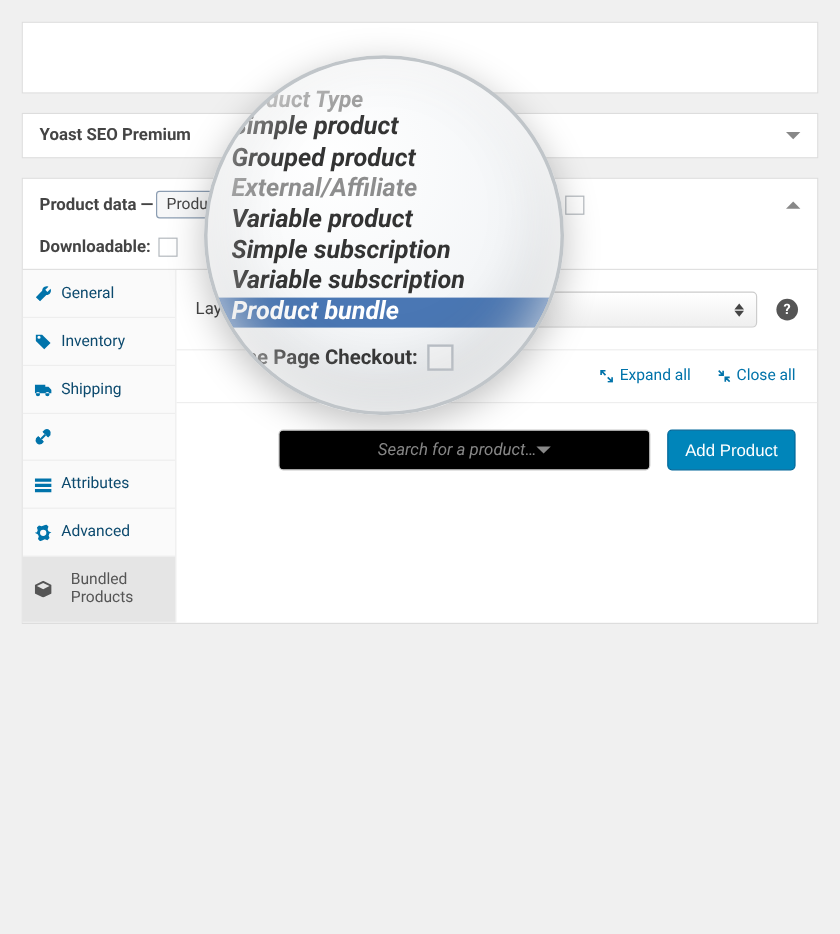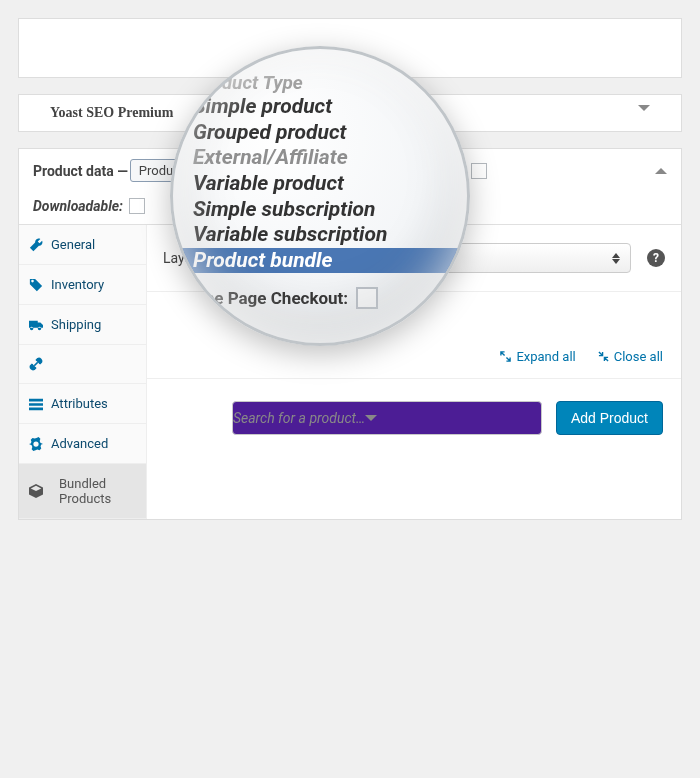--- a/index.html
+++ b/index.html
@@ -30,23 +30,23 @@
   background: #fafafa;
 }
 .panel {
   background: #fff;
   border: 1px solid #ddd;
   margin-top: 16px;
 }
 .panel-head {
   display: flex;
   justify-content: space-between;
-  padding: 10px 31px;
+  align-items: center;
+  padding: 10px 14px;
   font-weight: 700;
-  font-family: Liberation Serif, serif;
 }
 .caret {
   width: 0; height: 0;
   border-left: 6px solid transparent;
   border-right: 6px solid transparent;
   border-top: 6px solid #888;
 }
 .prod-head {
   display: flex;
   align-items: center;
@@ -58,21 +58,21 @@
 }
 .prod-head .title { font-weight: 700; }
 .select-fake {
   border: 1px solid #8b9db2;
   background: #f6f7f8;
   padding: 3px 24px 3px 8px;
   border-radius: 3px;
   position: relative;
   font-size: 13px;
 }
-.chk-label { display: inline-flex; gap: 6px; align-items: flex-start; font-weight: 700; font-style: italic; }
+.chk-label { display: inline-flex; gap: 6px; align-items: flex-start; font-weight: 700; }
 .chk {
   width: 16px; height: 16px;
   border: 1px solid #b4b9be;
   background: #fff;
 }
 .triangle-up {
   width: 0; height: 0;
   border-left: 6px solid transparent;
   border-right: 6px solid transparent;
   border-bottom: 6px solid #888;
@@ -128,30 +128,30 @@
   width:18px;height:18px;border-radius:50%;
   background:#555;color:#fff;display:flex;
   align-items:center;justify-content:center;
   font-size:12px;font-weight:700;
 }
 .exp-row {
   display:flex;justify-content:flex-end;gap:22px;
   padding:14px 18px;color:#0073aa;font-size:13px;
   border-bottom:1px solid #eee;
 }
-.exp-item { display:inline-flex; gap:5px; align-items:center; cursor:pointer;margin-top:43px; }
+.exp-item { display:inline-flex; gap:5px; align-items:center; cursor:pointer; }
 .search-row {
   display:flex; gap:14px; padding:22px 18px;
   justify-content:flex-end;
 }
 .search-combo {
   flex:1; max-width:310px;
-  display:flex;justify-content:flex-start;align-items:center;
+  display:flex;justify-content:center;align-items:center;
   border:1px solid #c8c8c8;border-radius:4px;
-  background:#4c1d95;padding:8px 0;color:#888;font-style:italic;
+  background:#000000;padding:8px 0;color:#888;font-style:italic;
 }
 .btn-primary {
   background:#0085ba;color:#fff;border:1px solid #006799;
   border-radius:4px;padding:1px 14px;font-size:14px;
   cursor:pointer;
 }
 
 
 .magnifier {
   position:absolute;

